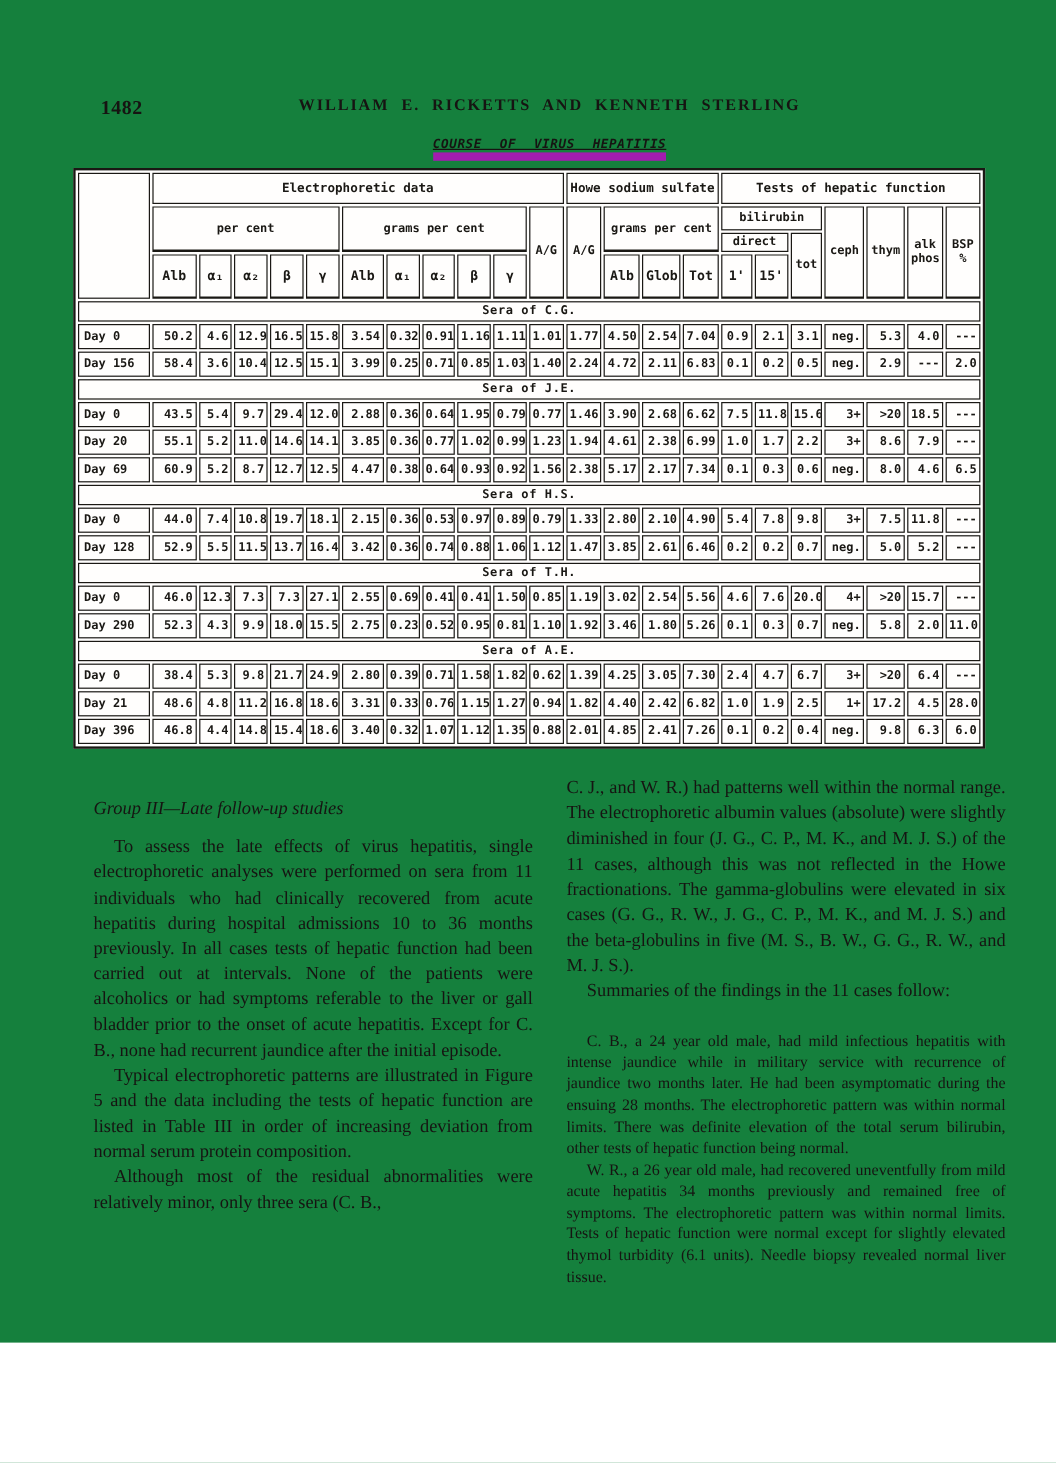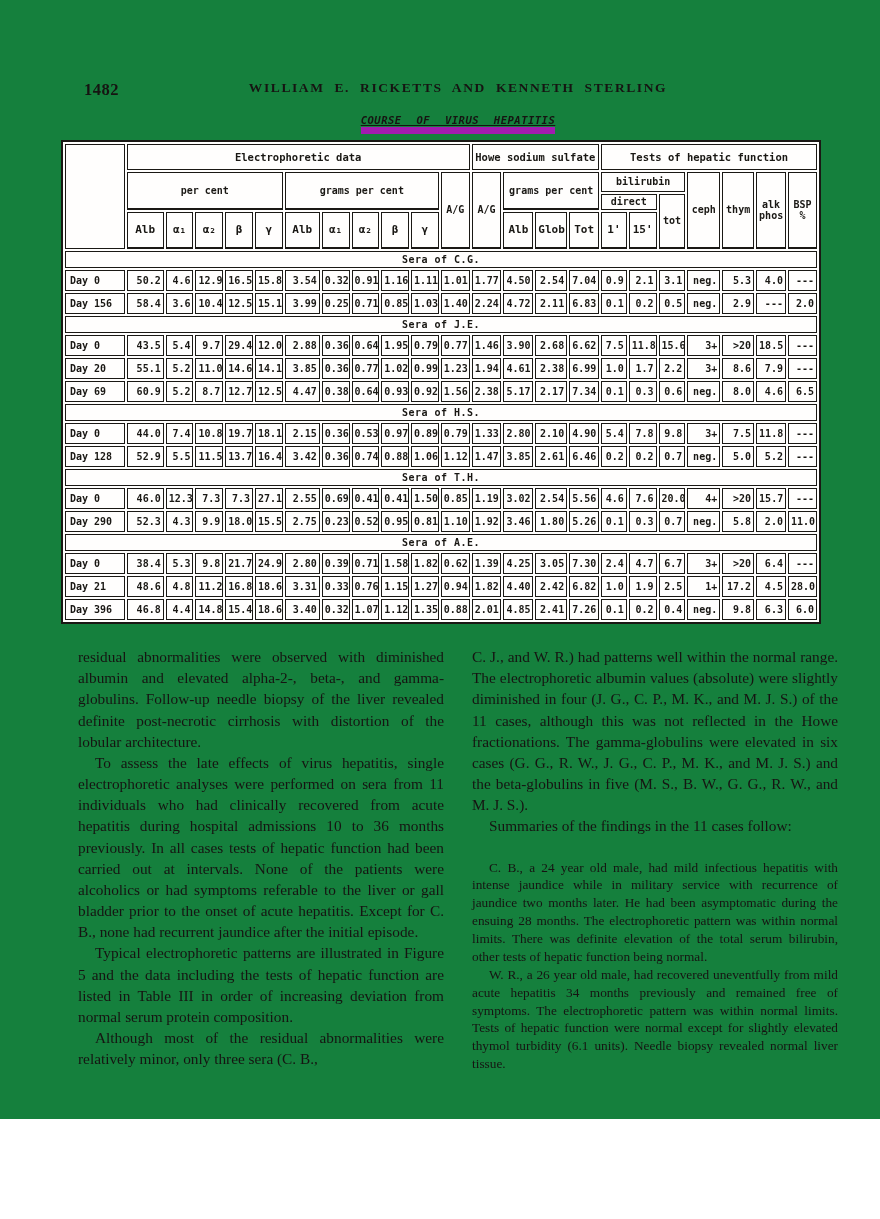--- a/index.html
+++ b/index.html
@@ -436,21 +436,21 @@
           <td>neg.</td>
           <td>9.8</td>
           <td>6.3</td>
           <td>6.0</td>
         </tr>
       </tbody>
   </table>
 
   <div class="textcols">
     <div class="col">
-      <p class="noindent">residual abnormalities were observed with diminished albumin and elevated alpha-2-, beta-, and gamma-globulins.  Follow-up needle biopsy of the liver revealed definite post-necrotic cirrhosis with distortion of the lobular architecture.</p>
+      <p class="subhead">Group III—Late follow-up studies</p>
       <p>To assess the late effects of virus hepatitis, single electrophoretic analyses were performed on sera from 11 individuals who had clinically recovered from acute hepatitis during hospital admissions 10 to 36 months previously.  In all cases tests of hepatic function had been carried out at intervals.  None of the patients were alcoholics or had symptoms referable to the liver or gall bladder prior to the onset of acute hepatitis.  Except for C. B., none had recurrent jaundice after the initial episode.</p>
       <p>Typical electrophoretic patterns are illustrated in Figure 5 and the data including the tests of hepatic function are listed in Table III in order of increasing deviation from normal serum protein composition.</p>
       <p>Although most of the residual abnormalities were relatively minor, only three sera (C. B.,</p>
     </div>
     <div class="col">
       <p class="noindent">C. J., and W. R.) had patterns well within the normal range.  The electrophoretic albumin values (absolute) were slightly diminished in four (J. G., C. P., M. K., and M. J. S.) of the 11 cases, although this was not reflected in the Howe fractionations.  The gamma-globulins were elevated in six cases (G. G., R. W., J. G., C. P., M. K., and M. J. S.) and the beta-globulins in five (M. S., B. W., G. G., R. W., and M. J. S.).</p>
       <p>Summaries of the findings in the 11 cases follow:</p>
       <p class="small firstsmall">C. B., a 24 year old male, had mild infectious hepatitis with intense jaundice while in military service with recurrence of jaundice two months later.  He had been asymptomatic during the ensuing 28 months.  The electrophoretic pattern was within normal limits.  There was definite elevation of the total serum bilirubin, other tests of hepatic function being normal.</p>
       <p class="small">W. R., a 26 year old male, had recovered uneventfully from mild acute hepatitis 34 months previously and remained free of symptoms.  The electrophoretic pattern was within normal limits.  Tests of hepatic function were normal except for slightly elevated thymol turbidity (6.1 units).  Needle biopsy revealed normal liver tissue.</p>
     </div>

